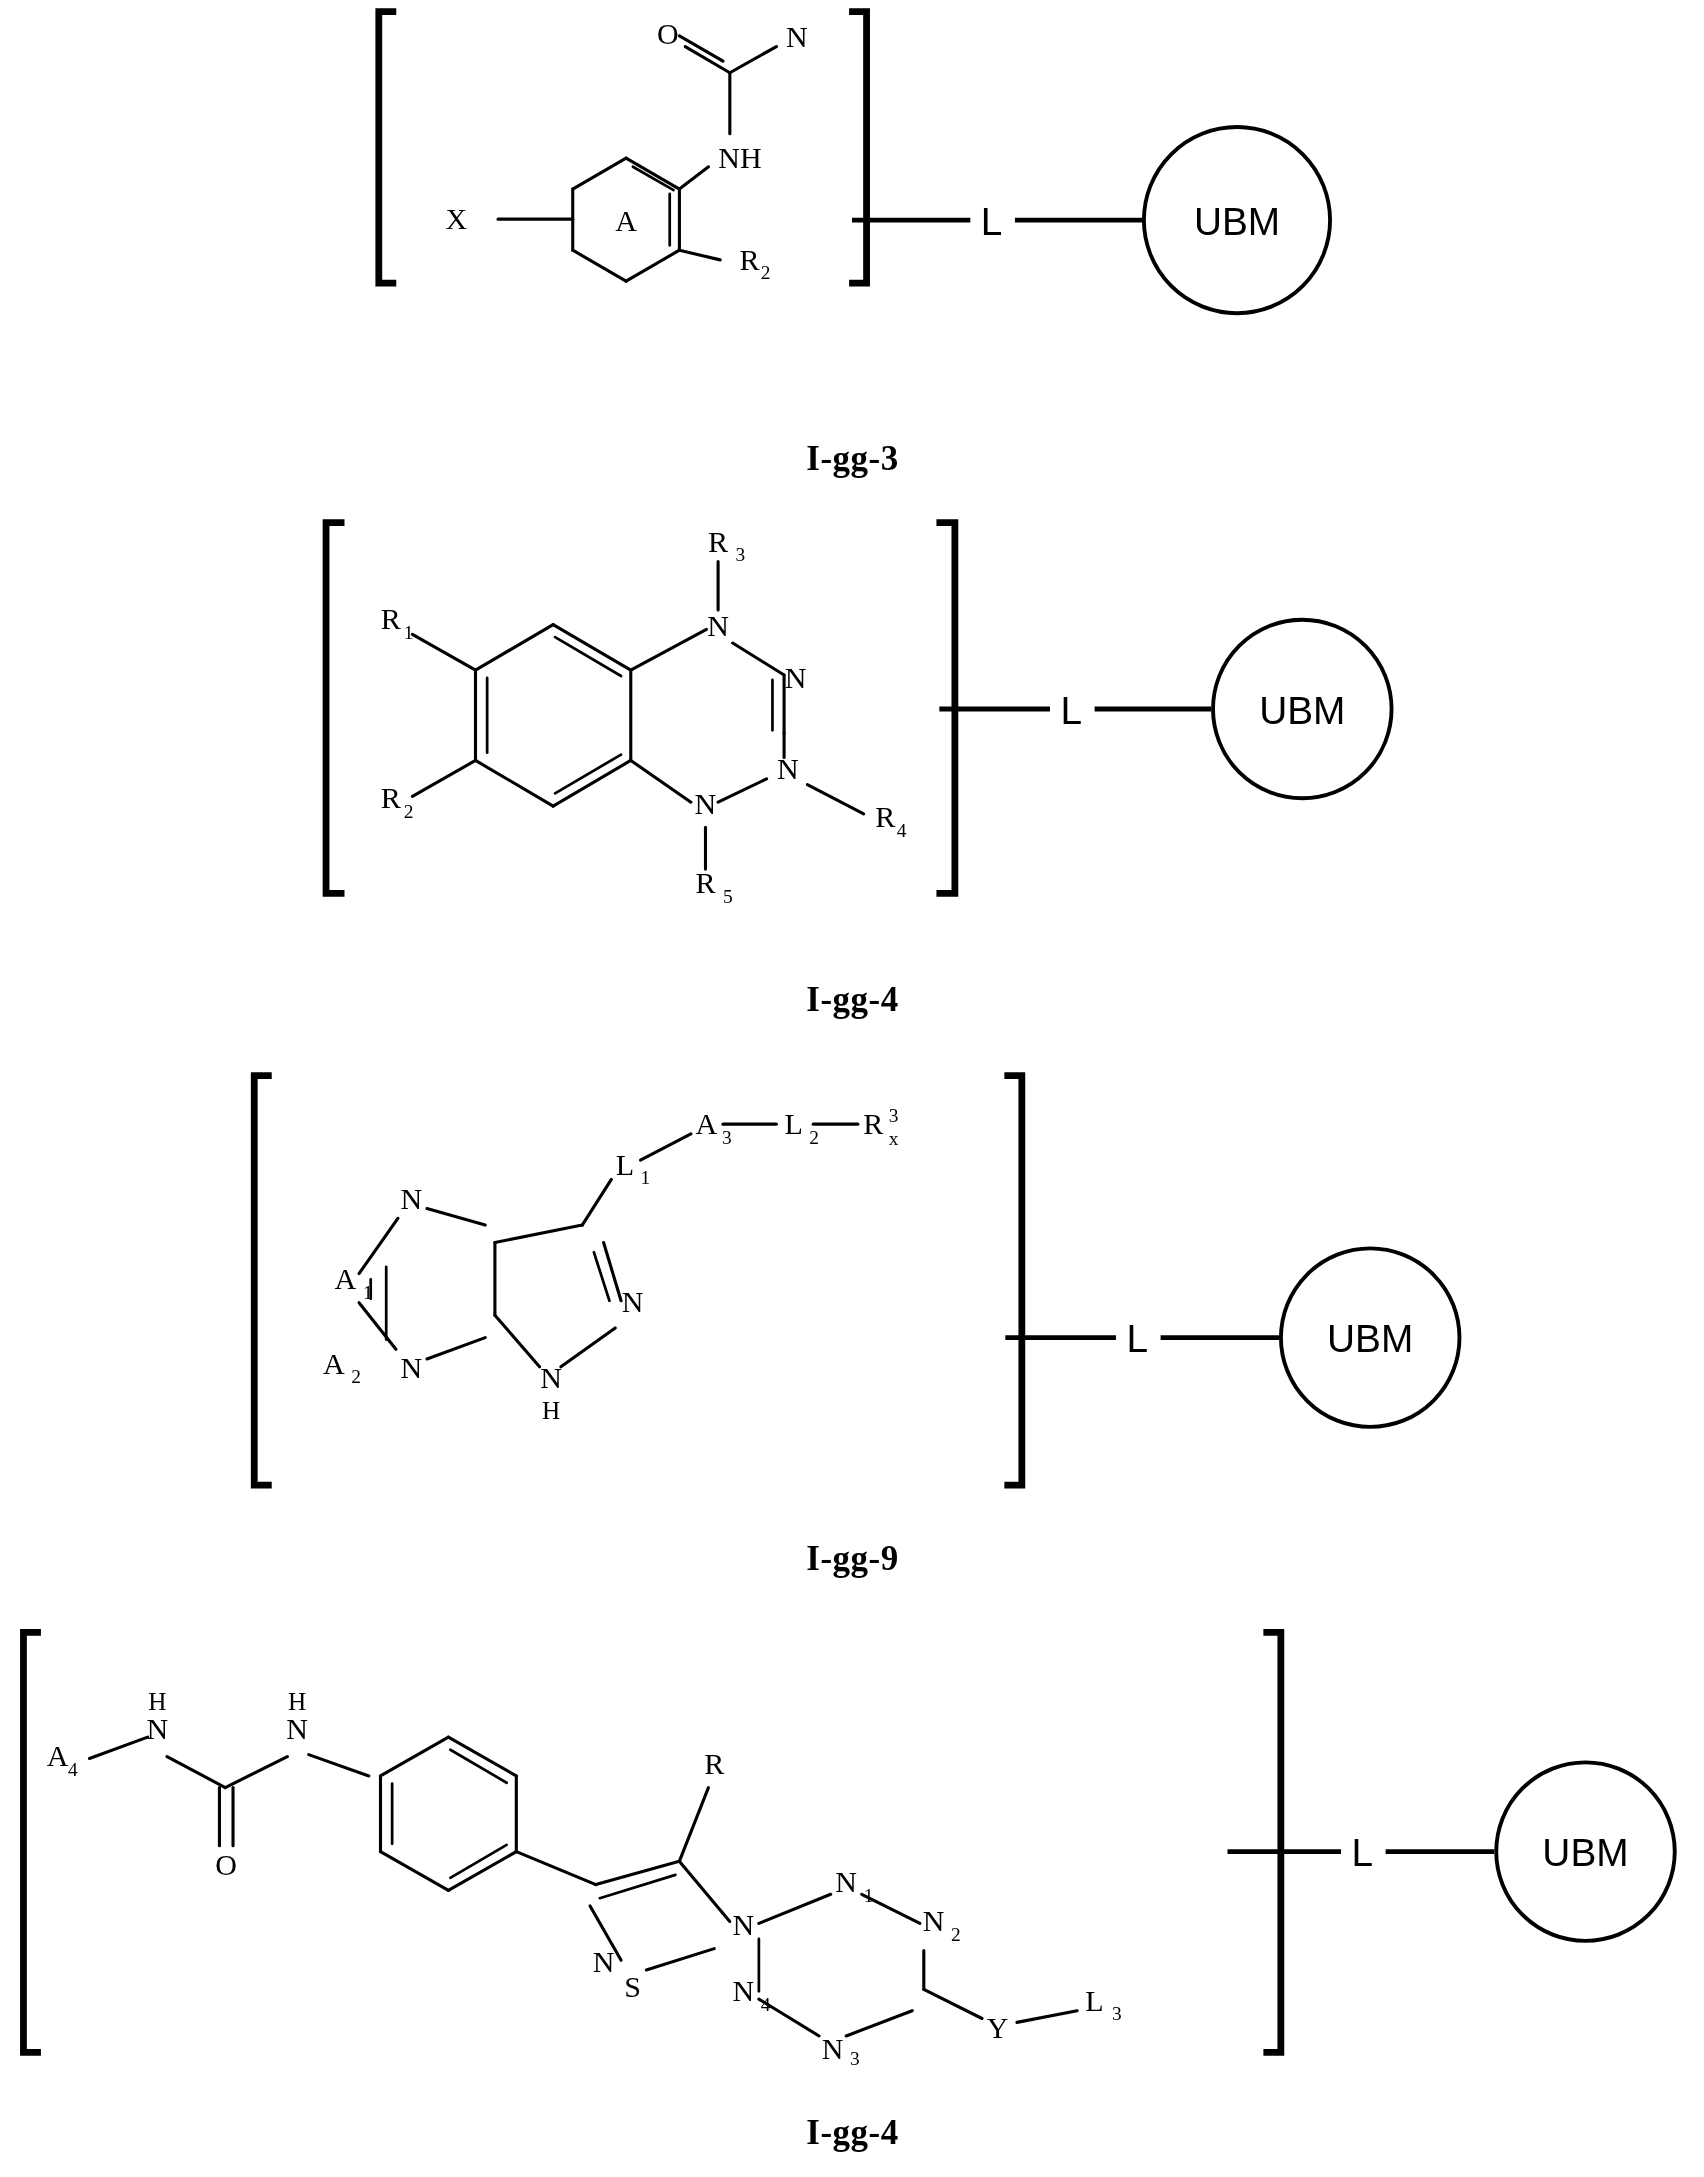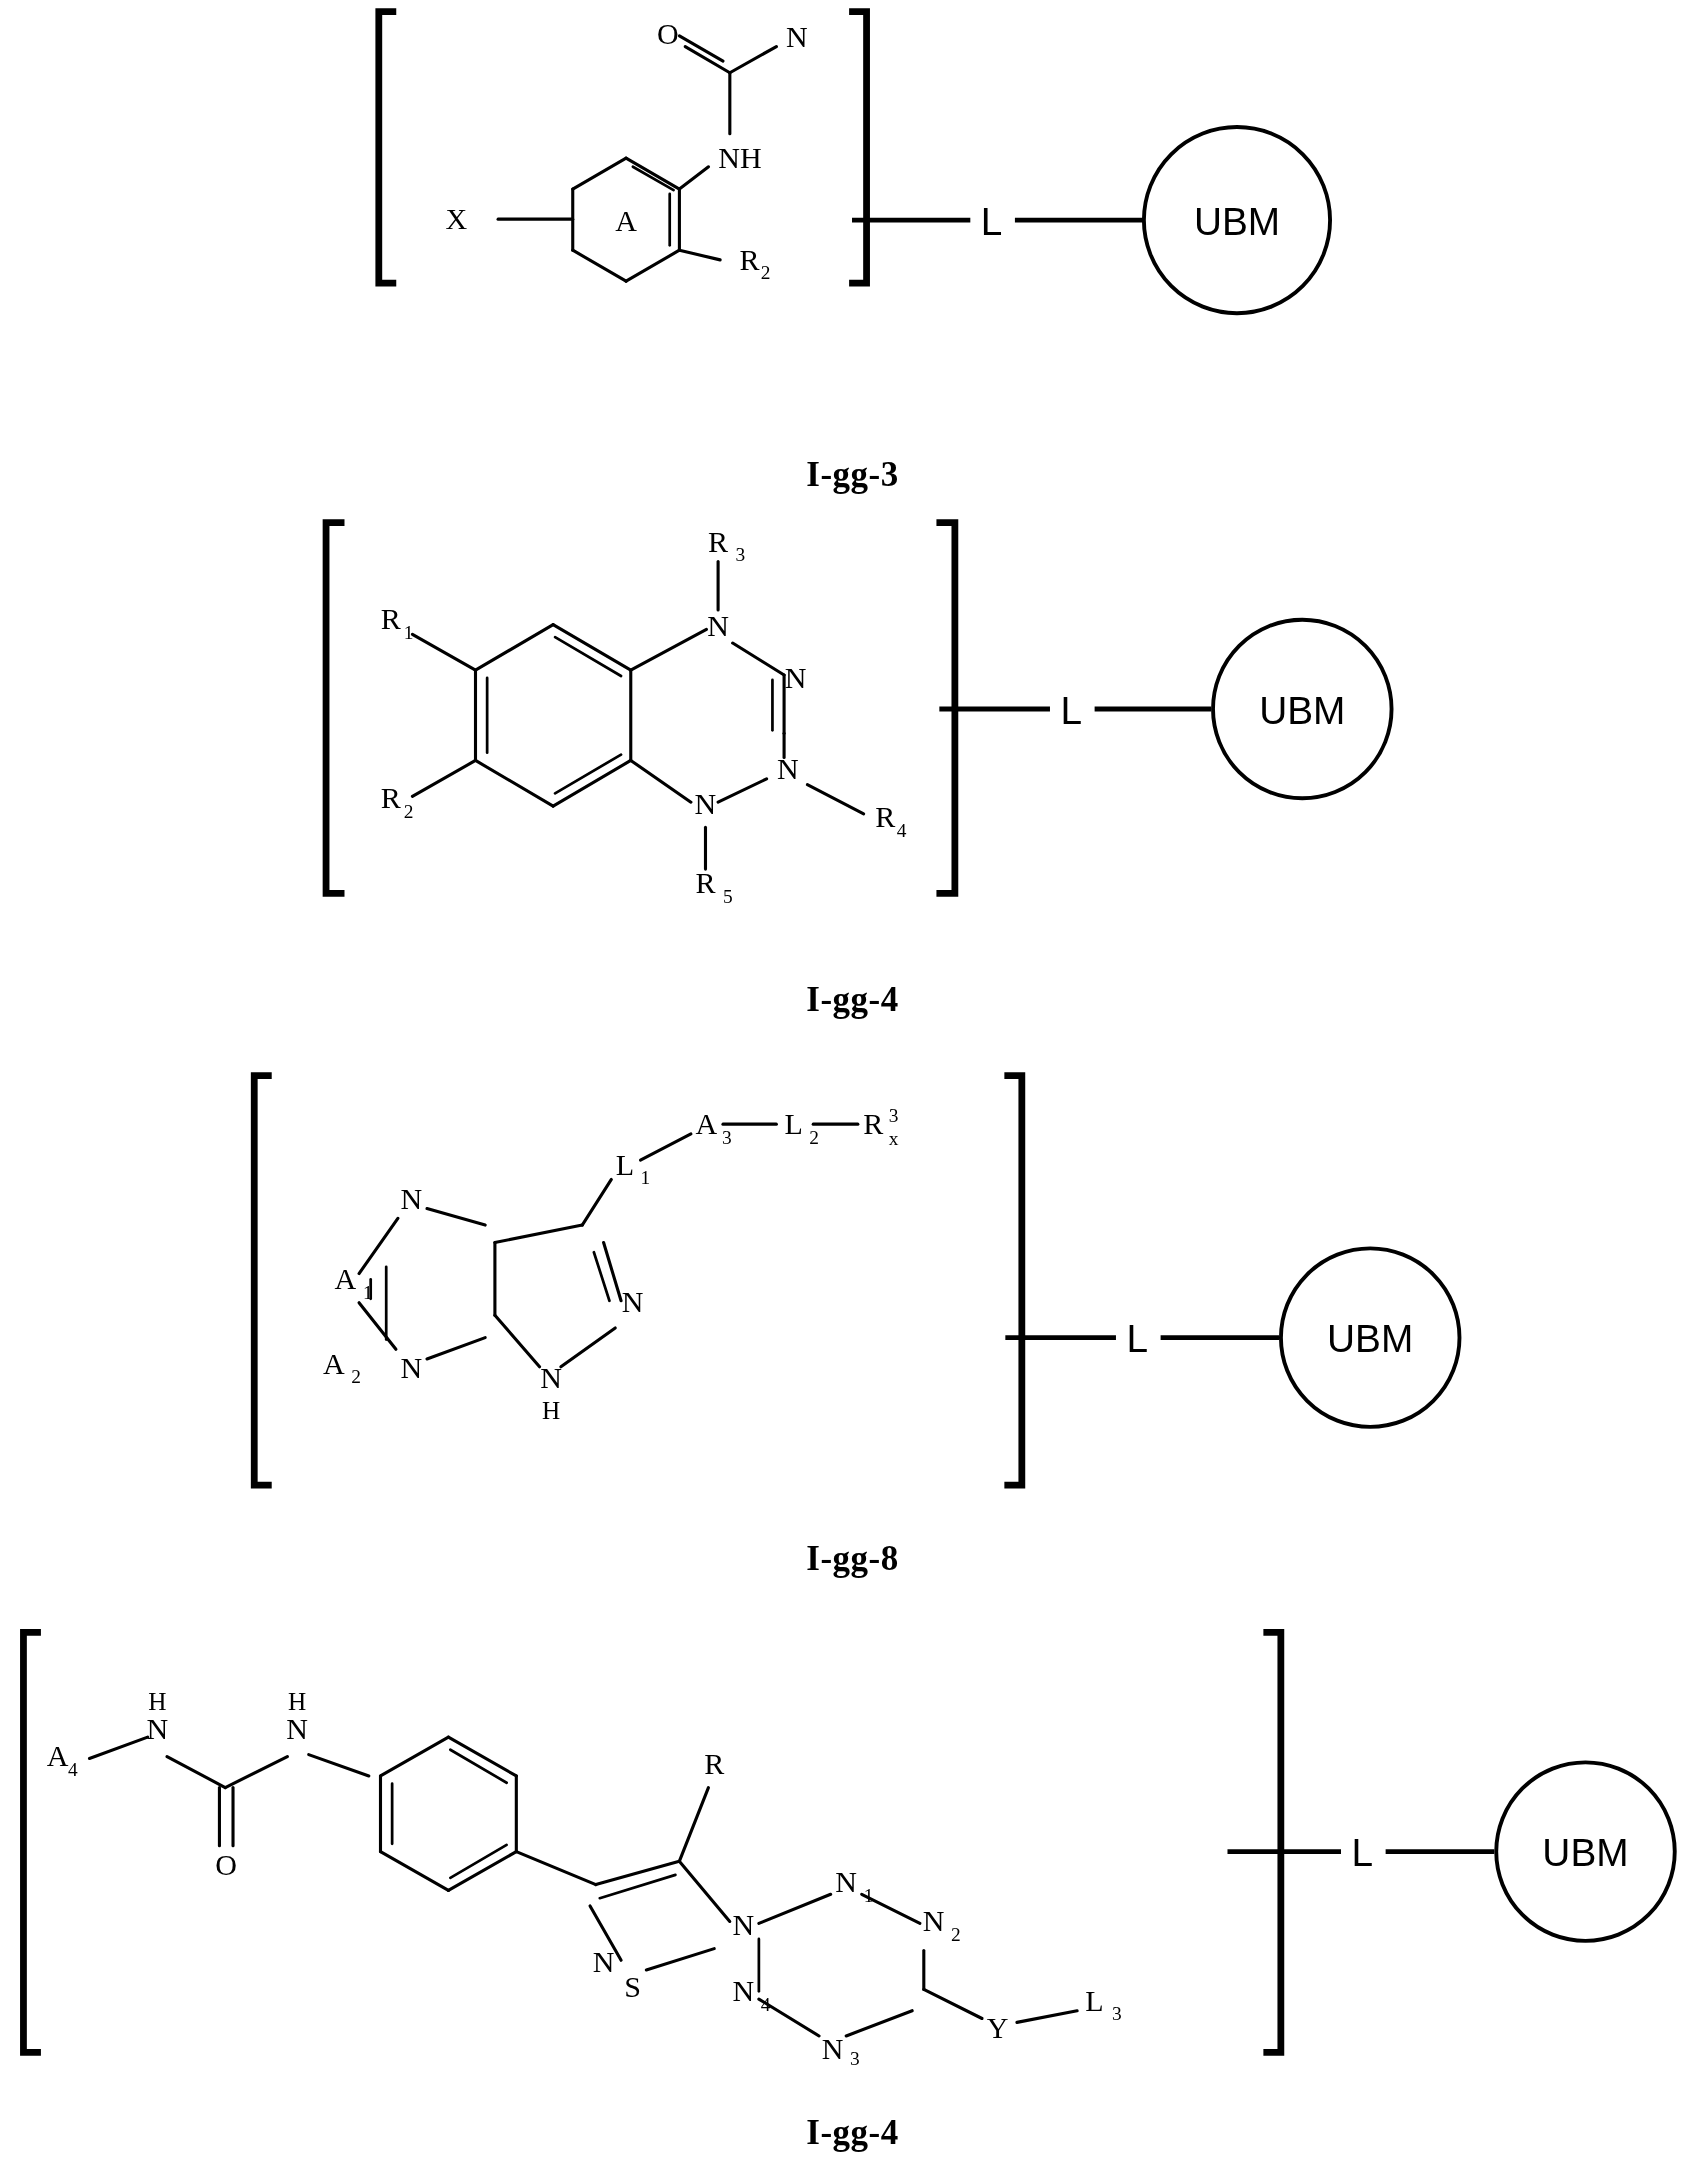--- a/index.html
+++ b/index.html
@@ -151,21 +151,21 @@
 
       <path class="attach-line" d="M 1046 227 L 1178 227"></path>
 
       <g>
         <circle class="circle-ubm" cx="1275" cy="227" r="96"></circle>
         <text class="ubm-label" x="1275" y="242" text-anchor="middle">UBM</text>
       </g>
     </svg>
   </div>
 
-  <div class="caption" style="top:439px;margin-top:16px;">I-gg-3</div>
+  <div class="caption" style="top:439px;">I-gg-3</div>
 
   <div class="structure-block" style="top:505px;height:408px;">
     <svg class="svg-holder" viewBox="0 0 1757 420" width="1705" height="408">
 
       <g>
         <path class="bracket" d="M 355 18 L 336 18 L 336 400 L 355 400"></path>
       </g>
 
       <g>
         <path class="bracket" d="M 965 18 L 984 18 L 984 400 L 965 400"></path>
@@ -307,21 +307,21 @@
 
       <path class="attach-line" d="M 1196 288 L 1318 288"></path>
 
       <g>
         <circle class="circle-ubm" cx="1412" cy="288" r="92"></circle>
         <text class="ubm-label" x="1412" y="303" text-anchor="middle">UBM</text>
       </g>
     </svg>
   </div>
 
-  <div class="caption" style="top:1539px;">I-gg-8</div>
+  <div class="caption" style="top:1539px;">I-gg-9</div>
 
   <div class="structure-block" style="top:1611px;height:456px;">
     <svg class="svg-holder" viewBox="0 0 1757 470" width="1705" height="456">
 
       <g>
         <path class="bracket" d="M 42 22 L 24 22 L 24 455 L 42 455"></path>
       </g>
 
       <g>
         <path class="bracket" d="M 1302 22 L 1320 22 L 1320 455 L 1302 455"></path>

